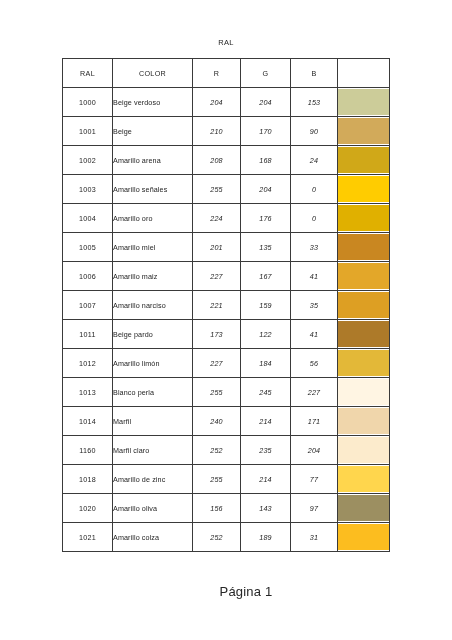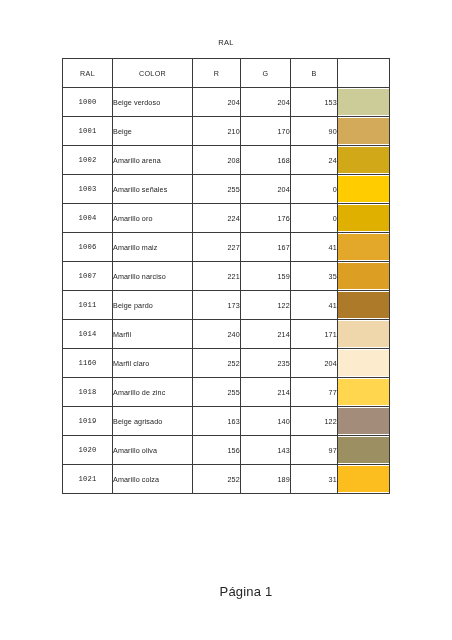--- a/index.html
+++ b/index.html
@@ -63,28 +63,28 @@
 
   .cell-head {
     text-align: center;
     letter-spacing: 0.3px;
   }
   .cell-ral {
     text-align: center;
     vertical-align: top;
     padding-top: 7px;
     letter-spacing: 0.2px;
-    font-family: Liberation Mono, monospace;
   }
   .cell-name {
     letter-spacing: 0.1px;
   }
   .cell-num {
-    text-align: right;
+    text-align: center;
     letter-spacing: 0.2px;
+    font-style: italic;
   }
   .cell-swatch {
     padding: 0;
   }
   .swatch {
     display: block;
     width: 100%;
     height: 26px;
   }
   .footer {
@@ -171,20 +171,30 @@
             <td class="cell-ral">1004</td>
             <td class="cell-name">Amarillo oro</td>
             <td class="cell-num">224</td>
             <td class="cell-num">176</td>
             <td class="cell-num">0</td>
             <td class="cell-swatch">
               <span class="swatch" style="background: rgb(224, 176, 0);"></span>
             </td>
           </tr>
           <tr>
+            <td class="cell-ral">1005</td>
+            <td class="cell-name">Amarillo miel</td>
+            <td class="cell-num">201</td>
+            <td class="cell-num">135</td>
+            <td class="cell-num">33</td>
+            <td class="cell-swatch">
+              <span class="swatch" style="background: rgb(201, 135, 33);"></span>
+            </td>
+          </tr>
+          <tr>
             <td class="cell-ral">1006</td>
             <td class="cell-name">Amarillo maiz</td>
             <td class="cell-num">227</td>
             <td class="cell-num">167</td>
             <td class="cell-num">41</td>
             <td class="cell-swatch">
               <span class="swatch" style="background: rgb(227, 167, 41);"></span>
             </td>
           </tr>
           <tr>
@@ -201,20 +211,40 @@
             <td class="cell-ral">1011</td>
             <td class="cell-name">Beige pardo</td>
             <td class="cell-num">173</td>
             <td class="cell-num">122</td>
             <td class="cell-num">41</td>
             <td class="cell-swatch">
               <span class="swatch" style="background: rgb(173, 122, 41);"></span>
             </td>
           </tr>
           <tr>
+            <td class="cell-ral">1012</td>
+            <td class="cell-name">Amarillo limón</td>
+            <td class="cell-num">227</td>
+            <td class="cell-num">184</td>
+            <td class="cell-num">56</td>
+            <td class="cell-swatch">
+              <span class="swatch" style="background: rgb(227, 184, 56);"></span>
+            </td>
+          </tr>
+          <tr>
+            <td class="cell-ral">1013</td>
+            <td class="cell-name">Blanco perla</td>
+            <td class="cell-num">255</td>
+            <td class="cell-num">245</td>
+            <td class="cell-num">227</td>
+            <td class="cell-swatch">
+              <span class="swatch" style="background: rgb(255, 245, 227);"></span>
+            </td>
+          </tr>
+          <tr>
             <td class="cell-ral">1014</td>
             <td class="cell-name">Marfil</td>
             <td class="cell-num">240</td>
             <td class="cell-num">214</td>
             <td class="cell-num">171</td>
             <td class="cell-swatch">
               <span class="swatch" style="background: rgb(240, 214, 171);"></span>
             </td>
           </tr>
           <tr>
@@ -231,30 +261,20 @@
             <td class="cell-ral">1018</td>
             <td class="cell-name">Amarillo de zinc</td>
             <td class="cell-num">255</td>
             <td class="cell-num">214</td>
             <td class="cell-num">77</td>
             <td class="cell-swatch">
               <span class="swatch" style="background: rgb(255, 214, 77);"></span>
             </td>
           </tr>
           <tr>
-            <td class="cell-ral">1019</td>
-            <td class="cell-name">Beige agrisado</td>
-            <td class="cell-num">163</td>
-            <td class="cell-num">140</td>
-            <td class="cell-num">122</td>
-            <td class="cell-swatch">
-              <span class="swatch" style="background: rgb(163, 140, 122);"></span>
-            </td>
-          </tr>
-          <tr>
             <td class="cell-ral">1020</td>
             <td class="cell-name">Amarillo oliva</td>
             <td class="cell-num">156</td>
             <td class="cell-num">143</td>
             <td class="cell-num">97</td>
             <td class="cell-swatch">
               <span class="swatch" style="background: rgb(156, 143, 97);"></span>
             </td>
           </tr>
           <tr>

